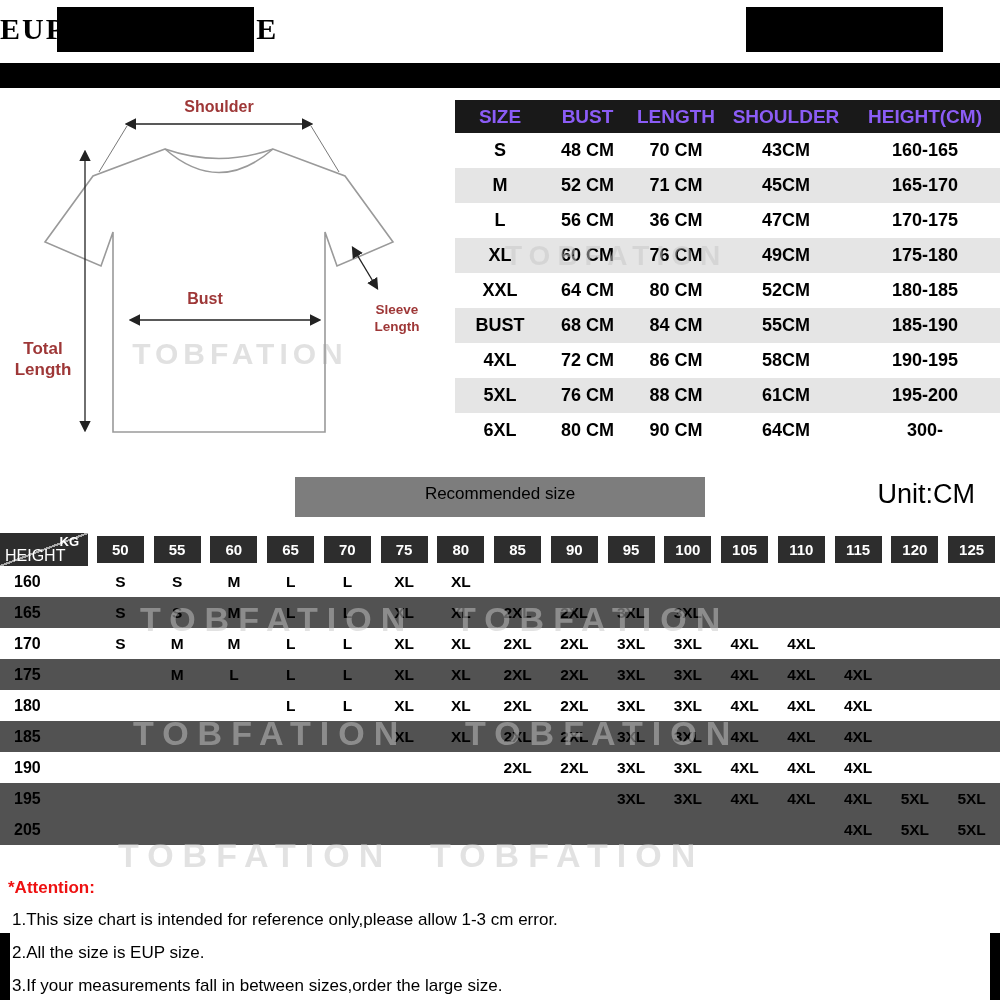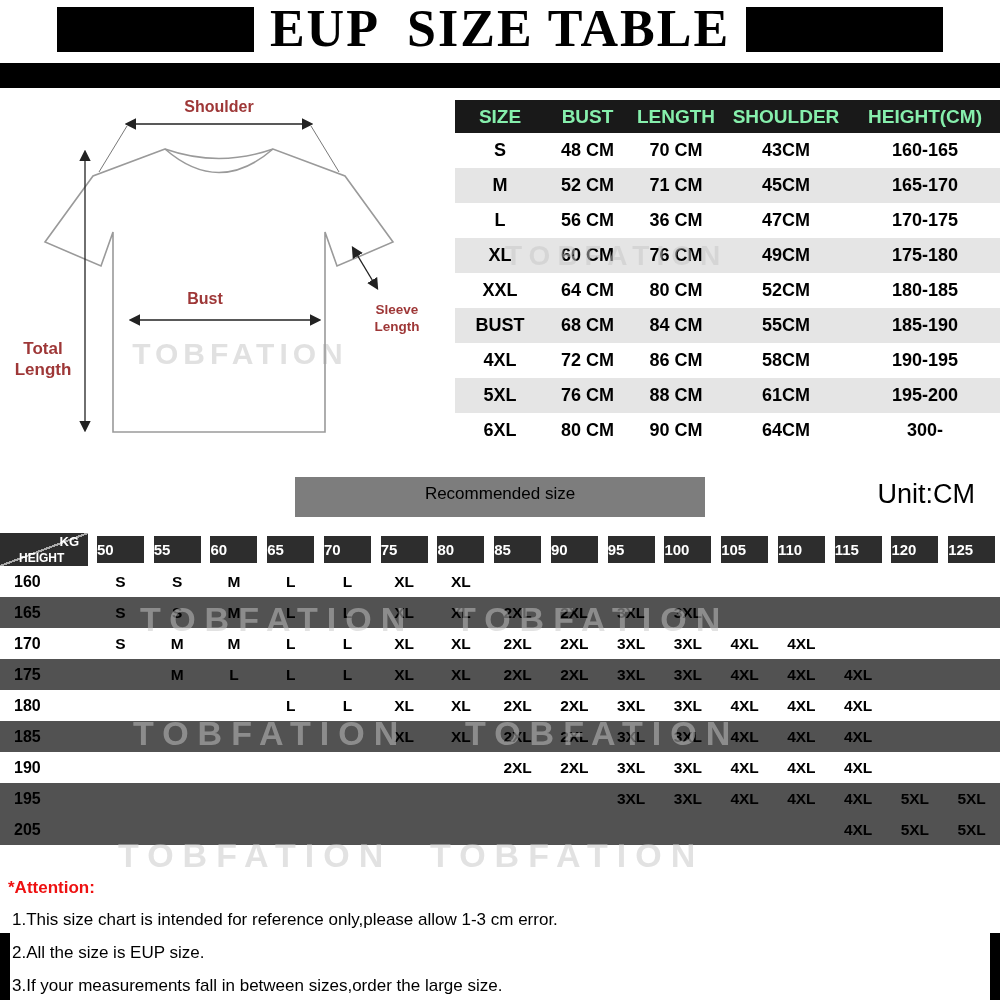--- a/index.html
+++ b/index.html
@@ -7,62 +7,62 @@
     position:relative; width:1000px; height:1000px; background:#fff;
     overflow:hidden; font-family:"Liberation Sans", sans-serif; color:#000;
   }
 
   
   .title-bar-left, .title-bar-right { position:absolute; top:7px; width:197px; height:45px; background:#000; }
   .title-bar-left { left:57px; }
   .title-bar-right { right:57px; }
   .page-title {
     position:absolute; top:0; left:0; width:100%; height:58px; line-height:58px;
-    text-align:center; font-family:"Liberation Serif", serif; font-size:52px;
+    text-align:left; font-family:"Liberation Serif", serif; font-size:30px;
     font-weight:600; letter-spacing:2px; white-space:pre;
   }
   .divider-bar { position:absolute; top:63px; left:0; width:1000px; height:25px; background:#000; }
 
   
   .diagram-wrap { position:absolute; left:5px; top:92px; width:445px; height:372px; }
   .shirt { fill:none; stroke:#9a9a9a; stroke-width:1.6; }
   .arr { stroke:#222; stroke-width:1.3; }
   .thin { stroke:#555; stroke-width:0.8; }
   .lbl  { fill:#9e3737; font:bold 16px "Liberation Sans", sans-serif; }
   .lbl2 { fill:#9e3737; font:bold 17px "Liberation Sans", sans-serif; }
   .lbl3 { fill:#9e3737; font:bold 13.5px "Liberation Sans", sans-serif; }
   .wm-svg { fill:#c9c9c9; opacity:.55; font:600 30px "Liberation Sans", sans-serif; letter-spacing:5px; text-anchor:middle; }
 
   
   .size-table-wrap { position:absolute; left:455px; top:100px; width:545px; }
   table.st { border-collapse:collapse; width:100%; table-layout:fixed; }
-  .st thead th { background:#191919; color:#86efac; font-size:19px; font-weight:bold; height:33px; padding:0; }
+  .st thead th { background:#191919; color:#8b5cf6; font-size:19px; font-weight:bold; height:33px; padding:0; }
   .st tbody td { text-align:center; font-size:18px; font-weight:600; height:35px; padding:0; }
   .st tbody tr.alt { background:#e5e5e5; }
 
   
   .rec-btn {
     position:absolute; left:295px; top:477px; width:410px; height:40px;
     background:#7d7d7d; color:#000; text-align:center; line-height:34px; font-size:17px;
   }
   .unit-label { position:absolute; right:25px; top:479px; font-size:27px; }
 
   
   .matrix-wrap { position:absolute; left:0; top:533px; width:1000px; }
   table.mx { border-collapse:collapse; width:100%; table-layout:fixed; }
   .mx thead th { height:33px; padding:0; vertical-align:middle; }
-  .wbox { display:inline-block; width:47px; height:27px; line-height:27px; background:#2d2d2d; color:#fff; font-size:15px; font-weight:bold; text-align:left; }
+  .wbox { display:inline-block; width:47px; height:27px; line-height:27px; background:#2d2d2d; color:#fff; font-size:15px; font-weight:bold; text-align:center; }
   .corner {
     position:relative; width:88px; height:33px; color:#fff;
     background:
       linear-gradient(to bottom right, rgba(0,0,0,0) calc(50% - 1px), #aaa calc(50% - 1px), #aaa calc(50% + 1px), rgba(0,0,0,0) calc(50% + 1px)),
       #2d2d2d;
   }
   .corner .kg { position:absolute; top:1px; right:9px; font-size:13px; font-weight:bold; }
-  .corner .ht { position:absolute; bottom:1px; left:19px; font-size:12px; font-weight:bold; }
+  .corner .ht { position:absolute; bottom:1px; left:5px; font-size:16px; font-weight:normal; }
   .mx tbody tr { height:31px; }
   .mx tbody tr.dark { background:#525252; }
   .mx tbody th.hlabel { text-align:left; padding-left:14px; font-size:16px; font-weight:bold; }
   .mx tbody td { text-align:center; font-size:15.5px; font-weight:bold; padding:0; }
 
   
   .wm {
     position:absolute; font-size:34px; font-weight:bold; letter-spacing:9px;
     color:#c7c7c7; opacity:.5; pointer-events:none; z-index:6; white-space:nowrap;
   }

